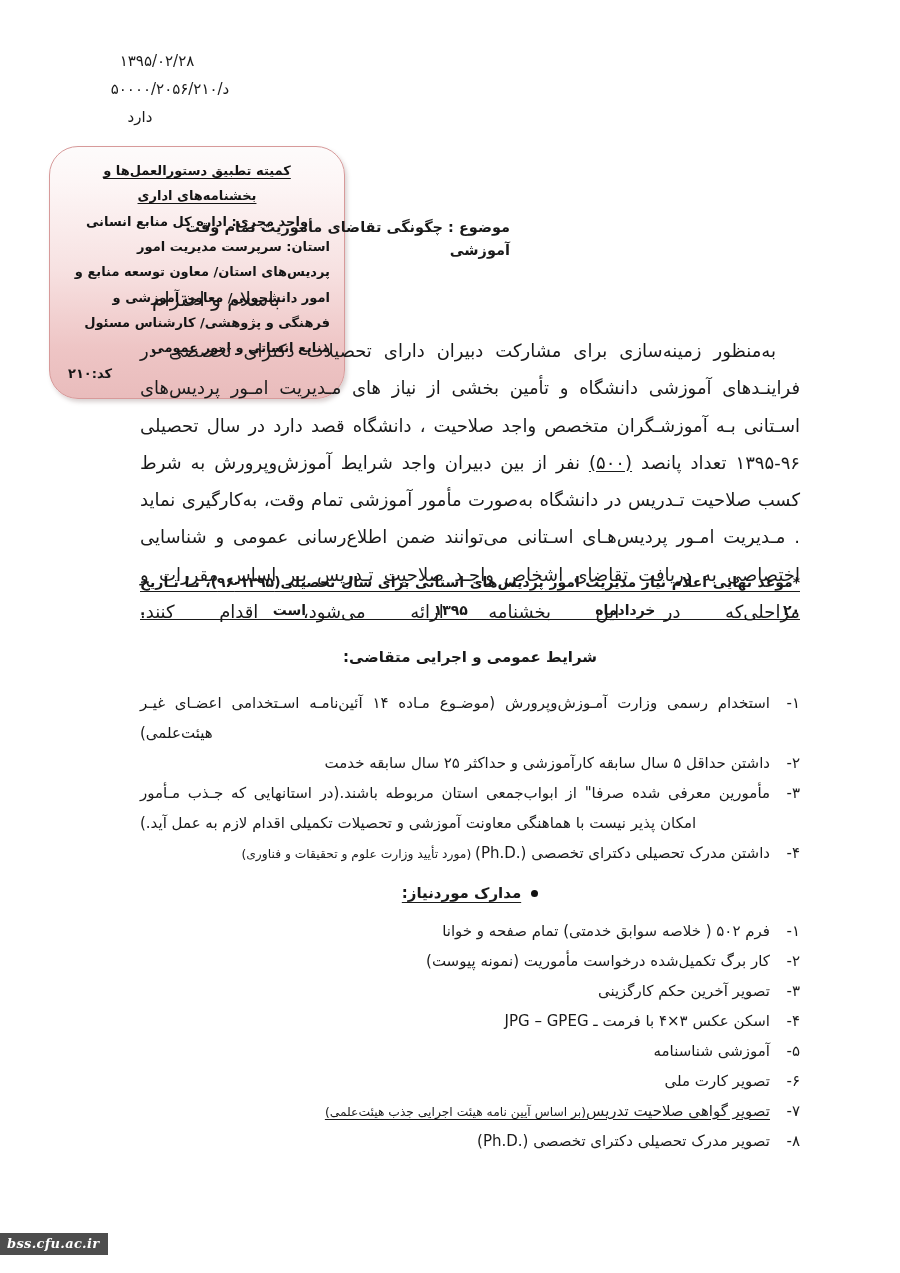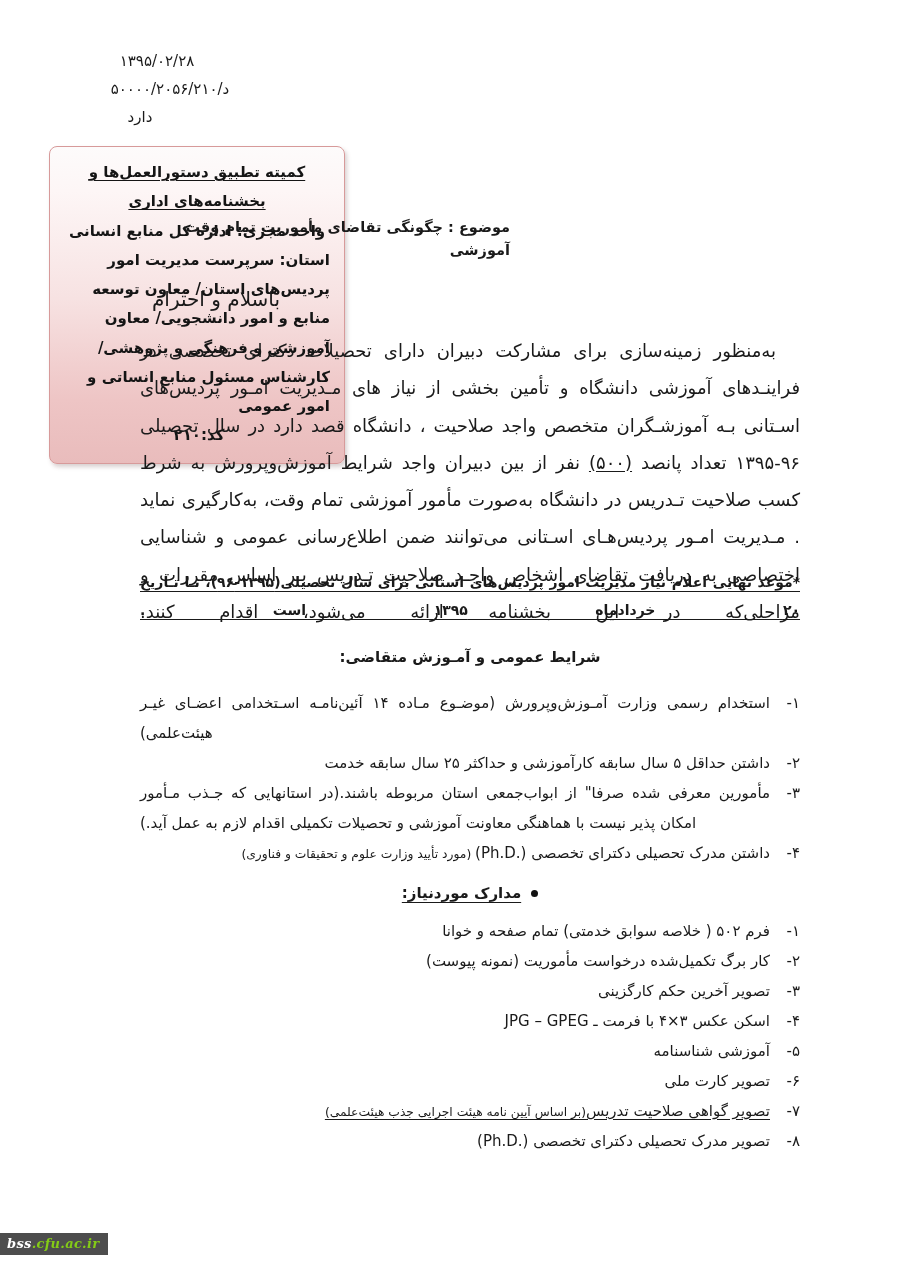--- a/index.html
+++ b/index.html
@@ -46,43 +46,43 @@
   
   .pink-box {
     position: absolute;
     top: 146px;
     right: 555px;
     width: 296px;
     min-height: 158px;
     box-sizing: border-box;
     padding: 11px 14px 12px 14px;
     border: 1px solid #d79a9a;
-    border-radius: 8px;
+    border-radius: 29px;
     background: linear-gradient(to bottom,
                 #fdfbfb 0%,
                 #fdf6f6 14%,
                 #f7e2e2 48%,
                 #eec5c5 80%,
                 #e9bcbc 100%);
     box-shadow: 2px 3px 4px rgba(120, 90, 90, 0.28);
     direction: rtl;
     text-align: right;
-    font-size: 15px;
+    font-size: 13px;
     line-height: 1.95;
     font-weight: bold;
     color: #151515;
   }
   .pink-box .pb-line { display: block; }
   .pink-box .pb-title {
     text-decoration: underline;
     text-underline-offset: 3px;
     text-align: center;
   }
   .pink-box .pb-unit { text-align: center; }
-  .pink-box .pb-code { text-align: center; padding-left: 4px; }
+  .pink-box .pb-code { text-align: left; padding-left: 4px; }
 
   
   .addressee {
     position: absolute;
     top: 166px;
     right: 390px;
     width: 370px;
     text-align: right;
     direction: rtl;
     font-size: 14.5px;
@@ -241,21 +241,21 @@
     color: #ffffff;
     font-family: "DejaVu Serif", serif;
     font-style: italic;
     font-weight: bold;
     font-size: 13px;
     letter-spacing: 0.3px;
     padding: 3px 9px 3px 7px;
     direction: ltr;
     line-height: 1.25;
   }
-  .watermark .wm-orange { color: #84cc16; }
+  .watermark .wm-orange { color: #ffffff; }
 </style>
 </head>
 <body>
 
 <div class="page">
 
   <div class="header-meta">
     <div class="meta-date">۱۳۹۵/۰۲/۲۸</div>
     <div class="meta-ref">د/۵۰۰۰۰/۲۰۵۶/۲۱۰</div>
     <div class="meta-attach">دارد</div>
@@ -270,21 +270,21 @@
 
 
   <div class="subject">موضوع : چگونگی تقاضای مأموریت تمام وقت آموزشی</div>
 
   <div class="greeting">باسلام و احترام</div>
 
   <div class="body-para"><span>به‌منظور زمینه‌سازی برای مشارکت دبیران دارای تحصیلات دکترای تخصصی در فراینـدهای آموزشی دانشگاه و تأمین بخشی از نیاز های مـدیریت امـور پردیس‌های اسـتانی بـه آموزشـگران متخصص واجد صلاحیت ، دانشگاه قصد دارد در سال تحصیلی ۹۶-۱۳۹۵ تعداد پانصد </span><span class="u-num">(۵۰۰)</span><span> نفر از بین دبیران واجد شرایط آموزش‌وپرورش به شرط کسب صلاحیت تـدریس در دانشگاه به‌صورت مأمور آموزشی تمام وقت، به‌کارگیری نماید . مـدیریت امـور پردیس‌هـای اسـتانی می‌توانند ضمن اطلاع‌رسانی عمومی و شناسایی اختصاصی به دریافت تقاضای اشخاص واجـد صلاحیت تـدریس بـر اساس مقررات و مراحلی‌که در این بخشنامه ارائه می‌شود، اقدام کنند.</span></div>
 
   <div class="deadline">*موعد نهایی اعلام نیاز مدیریت امور پردیس‌های استانی برای سال تحصیلی(۱۳۹۵-۹۶)، تـا تـاریخ ۲۰ خردادماه ۱۳۹۵ است .</div>
 
-  <div class="sec-heading sec-heading-conditions">شرایط عمومی و آمـوزش متقاضی:</div>
+  <div class="sec-heading sec-heading-conditions">شرایط عمومی و اجرایی متقاضی:</div>
 
   <div class="num-list num-list-conditions">
 
     <div class="num-item justify-2">
       <span class="num">۱-</span>
       <span class="itxt">استخدام رسمی وزارت آمـوزش‌وپرورش (موضـوع مـاده ۱۴ آئین‌نامـه اسـتخدامی اعضـای غیـر هیئت‌علمی)</span>
     </div>
 
     <div class="num-item">
       <span class="num">۲-</span>

